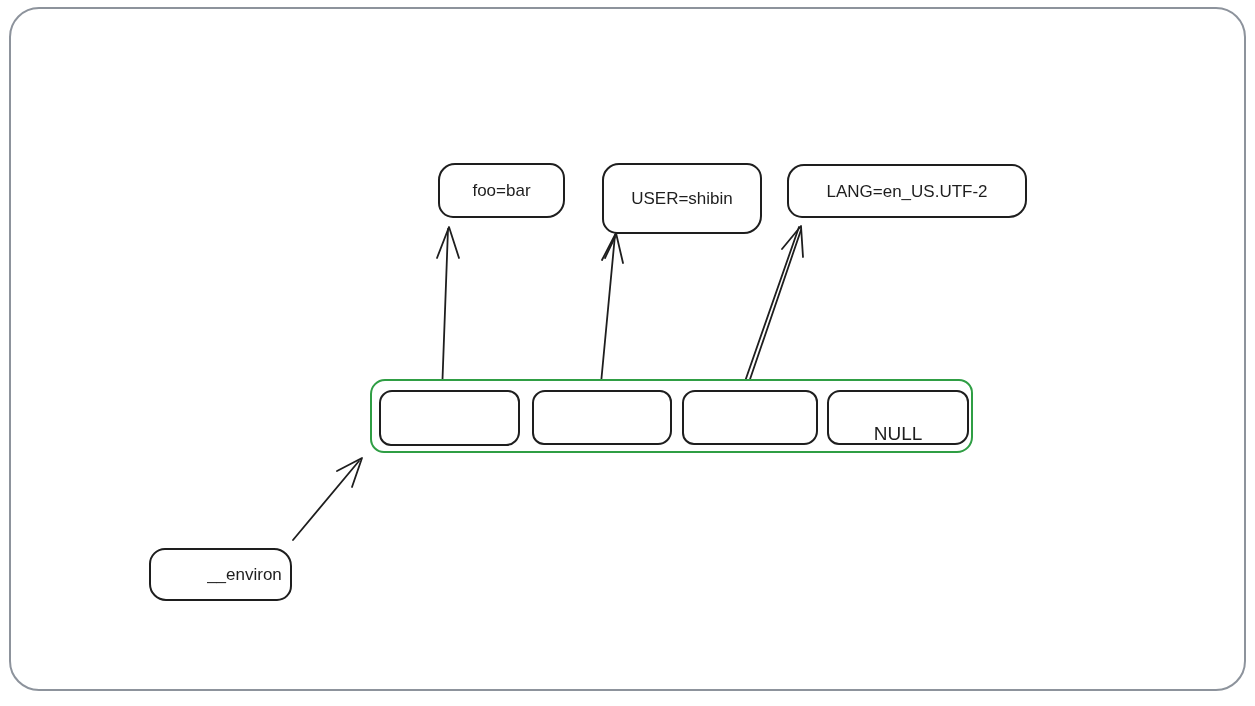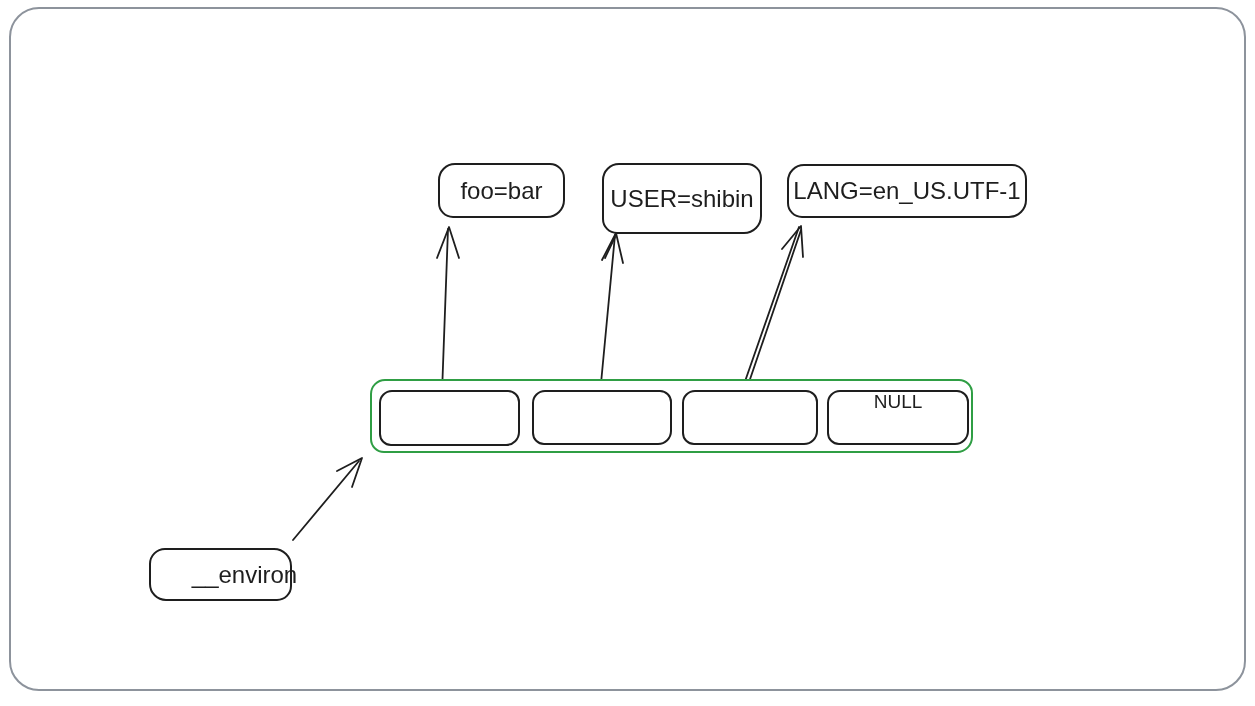--- a/index.html
+++ b/index.html
@@ -11,31 +11,31 @@
   }
   .frame{
     position:absolute;left:9px;top:7px;width:1237px;height:684px;
     border:2px solid var(--frame,#8d939c);
     border-radius:30px;box-sizing:border-box;background:#ffffff;
   }
   .node{
     position:absolute;display:flex;align-items:center;justify-content:center;
     border:2.2px solid var(--stroke,#1e1e1e);
     box-sizing:border-box;background:#ffffff;
-    font-size:24px;line-height:1;white-space:nowrap;
+    font-size:17px;line-height:1;white-space:nowrap;
   }
   .str-box{border-radius:17px 15px 18px 15px;}
   .env-box{border-radius:16px 18px 15px 17px;padding-left:48px;}
   .array{
     position:absolute;left:370px;top:379px;width:603px;height:74px;
     border:2px solid var(--green,#2f9e44);
     border-radius:15px 14px 16px 14px;box-sizing:border-box;background:#ffffff;
   }
   .cell{
-    position:absolute;display:flex;align-items:flex-start;justify-content:center;
+    position:absolute;display:flex;align-items:flex-end;justify-content:center;
     border:2.2px solid var(--stroke,#1e1e1e);
     border-radius:13px 12px 14px 12px;box-sizing:border-box;background:#ffffff;
     font-size:19px;line-height:1;white-space:nowrap;
   }
   .cell-0{left:7px;top:9px;width:141px;height:56px;}
   .cell-1{left:160px;top:9px;width:140px;height:55px;}
   .cell-2{left:310px;top:9px;width:136px;height:55px;}
   .cell-3{left:455px;top:9px;width:142px;height:55px;}
   #box-foo{left:438px;top:163px;width:127px;height:55px;}
   #box-user{left:602px;top:163px;width:160px;height:71px;}
@@ -74,21 +74,21 @@
   </g>
 </svg>
 
 <div class="node str-box" id="box-foo">
   <span>foo=bar</span>
 </div>
 <div class="node str-box" id="box-user">
   <span>USER=shibin</span>
 </div>
 <div class="node str-box" id="box-lang">
-  <span>LANG=en_US.UTF-1</span>
+  <span>LANG=en_US.UTF-2</span>
 </div>
 
 <div class="array">
   <div class="cell cell-0">
     <span></span>
   </div>
   <div class="cell cell-1">
     <span></span>
   </div>
   <div class="cell cell-2">

